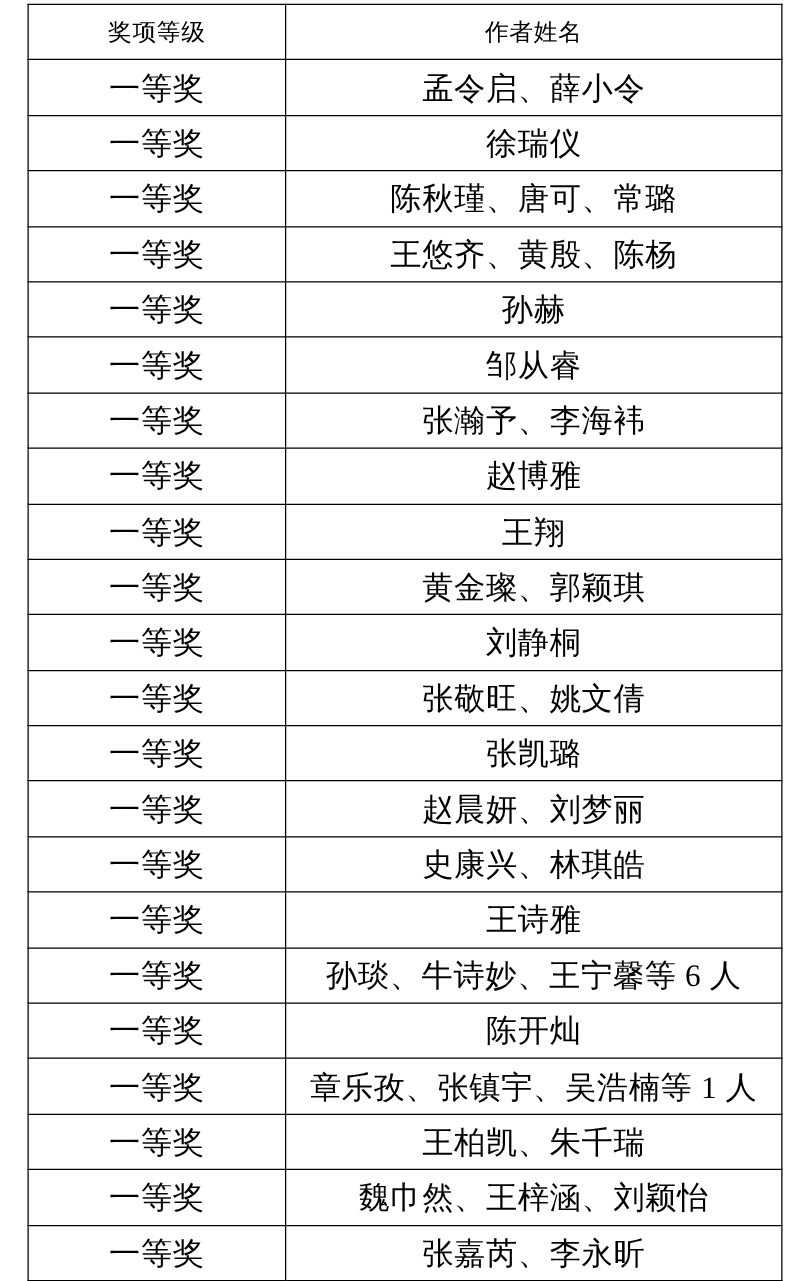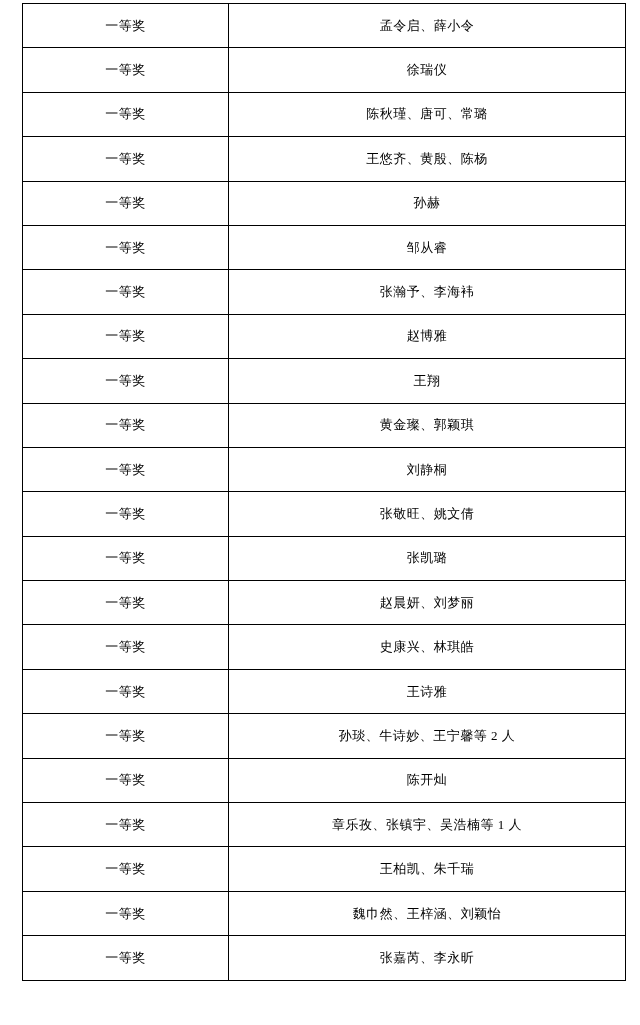--- a/index.html
+++ b/index.html
@@ -22,41 +22,45 @@
   table.award-table {
     width: 100%;
     border-collapse: collapse;
     table-layout: fixed;
   }
   table.award-table td {
     border: 1px solid #000000;
     text-align: center;
     vertical-align: middle;
     height: 41.4px;
-    font-size: 13px;
+    font-size: 25px;
     letter-spacing: 0.5px;
     white-space: nowrap;
     overflow: hidden;
   }
   td.col-level {
     width: 34%;
   }
   td.col-name {
     width: 66%;
   }
   tr.header-row td {
     font-size: 19px;
   }
 </style>
 </head>
 <body>
 
 <div class="table-wrap">
   <table class="award-table">
     <tbody>
+      <tr class="header-row">
+        <td class="col-level">奖项等级</td>
+        <td class="col-name">作者姓名</td>
+      </tr>
       <tr>
         <td class="col-level">一等奖</td>
         <td class="col-name">孟令启、薛小令</td>
       </tr>
       <tr>
         <td class="col-level">一等奖</td>
         <td class="col-name">徐瑞仪</td>
       </tr>
       <tr>
         <td class="col-level">一等奖</td>
@@ -109,21 +113,21 @@
       <tr>
         <td class="col-level">一等奖</td>
         <td class="col-name">史康兴、林琪皓</td>
       </tr>
       <tr>
         <td class="col-level">一等奖</td>
         <td class="col-name">王诗雅</td>
       </tr>
       <tr>
         <td class="col-level">一等奖</td>
-        <td class="col-name">孙琰、牛诗妙、王宁馨等 2 人</td>
+        <td class="col-name">孙琰、牛诗妙、王宁馨等 6 人</td>
       </tr>
       <tr>
         <td class="col-level">一等奖</td>
         <td class="col-name">陈开灿</td>
       </tr>
       <tr>
         <td class="col-level">一等奖</td>
         <td class="col-name">章乐孜、张镇宇、吴浩楠等 1 人</td>
       </tr>
       <tr>

